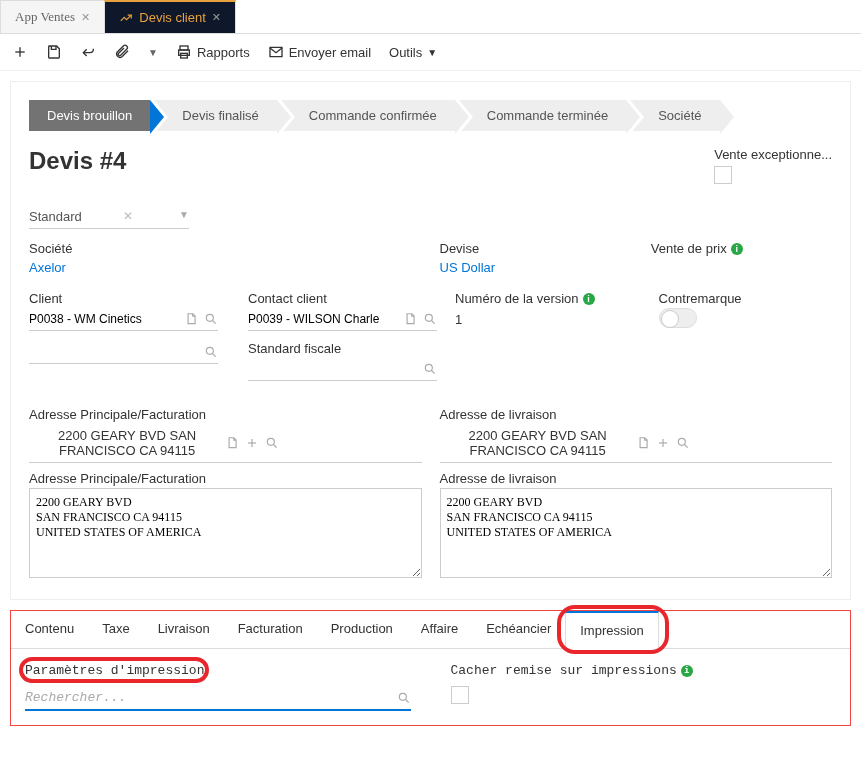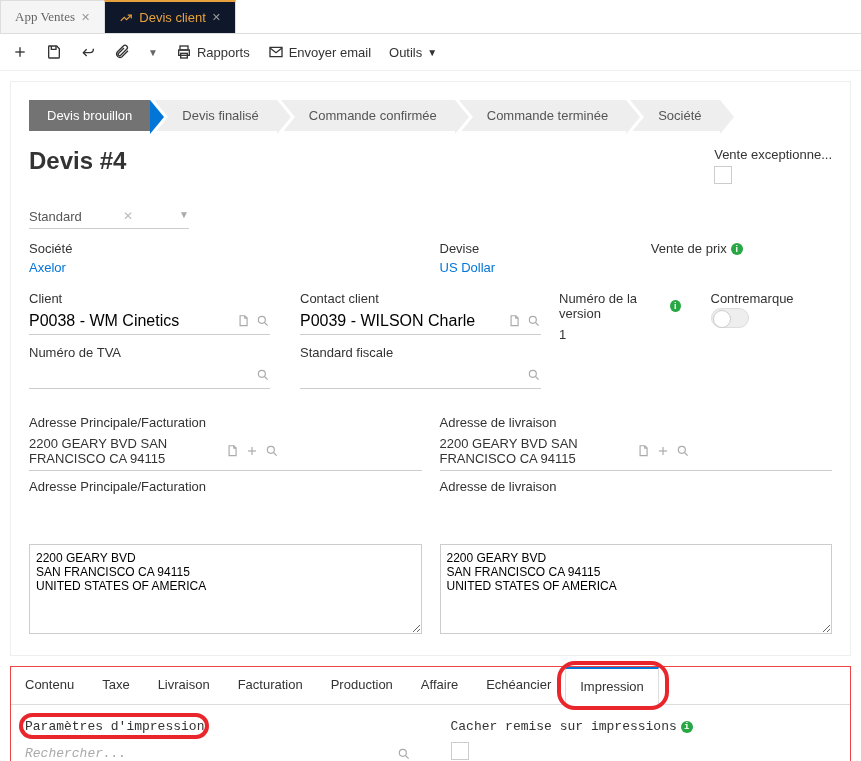--- a/index.html
+++ b/index.html
@@ -35,35 +35,35 @@
 .field-select { border-bottom: 1px solid #ccc; padding: 4px 0; display: flex; width: 160px; color: #555; gap: 40px; }
 .field-select .clear { color: #bbb; margin-left: auto; cursor: pointer; font-size: 12px; }
 .field-select .caret { color: #aaa; margin-left: 6px; cursor: pointer; font-size: 10px; }
 
 .grid2 { display: flex; gap: 18px; margin-top: 12px; }
 .col { flex: 1; }
 .field-group { margin-bottom: 10px; }
 .field-label { font-size: 13px; color: #333; margin-bottom: 2px; display: flex; align-items: center; gap: 4px; }
 .field-value { color: #0275d8; padding: 2px 0; }
 .field-input { border: none; border-bottom: 1px solid #ccc; padding: 4px 0; width: 100%; display: flex; align-items: center; position: relative; }
-.field-input input { border: none; outline: none; flex: 1; font-size: 16px; font-family: inherit; min-width: 0; }
+.field-input input { border: none; outline: none; flex: 1; font-size: 12px; font-family: inherit; min-width: 0; }
 .field-icons { display: flex; gap: 6px; color: #aaa; }
 .field-icons svg { width: 14px; height: 14px; cursor: pointer; }
 
 .row2 { display: flex; gap: 30px; }
 .row2 .field-group { flex: 1; }
 
 .info-icon { width: 12px; height: 12px; background: #28a745; border-radius: 50%; color: #fff; display: inline-flex; align-items: center; justify-content: center; font-size: 9px; font-weight: bold; }
 
 .toggle { width: 38px; height: 20px; background: #eee; border-radius: 10px; position: relative; cursor: pointer; border: 1px solid #ddd; }
 .toggle::after { content: ""; position: absolute; width: 16px; height: 16px; background: #fff; border-radius: 50%; top: 1px; left: 1px; border: 1px solid #ccc; }
 
-.addr-input { display: flex; align-items: center; border-bottom: 1px solid #ccc; padding: 4px 0; }
+.addr-input { display: flex; align-items: center; border-bottom: 1px solid #ccc; padding: 4px 0; text-align: center; }
 .addr-input span { flex: 1; }
-.textarea { width: 100%; border: 1px solid #ccc; padding: 6px; font-family: Liberation Sans, sans-serif; font-size: 12px; resize: vertical; min-height: 90px; white-space: pre; margin-top: 48px; }
+.textarea { width: 100%; border: 1px solid #ccc; padding: 6px; font-family: Liberation Serif, serif; font-size: 12px; resize: vertical; min-height: 90px; white-space: pre; }
 
 .tabs-bottom-wrap { margin: 10px; border: 1px solid #ef4444; }
 .tabs-bottom { display: flex; border-bottom: 1px solid #ddd; }
 .tab-b { padding: 10px 14px; cursor: pointer; color: #333; }
 .tab-b.active { border: 1px solid #ddd; border-bottom: 1px solid #fff; border-top: 2px solid #0275d8; margin-bottom: -1px; }
 .highlight-box { border: 4px solid #e8262b; border-radius: 18px; position: absolute; pointer-events: none; }
 .tab-b-wrap { position: relative; }
 
 .tab-content { padding: 14px; display: flex; gap: 40px; font-family: Liberation Mono, monospace; }
 .tab-col { flex: 1; }
@@ -219,21 +219,20 @@
               <svg viewBox="0 0 24 24" fill="none" stroke="currentColor" stroke-width="2">
                   <circle cx="10" cy="10" r="6"></circle>
                   <path d="M15 15l5 5"></path>
                 </svg>
             </span>
           </div>
         </div>
       </div>
       <div class="row2">
         <div class="field-group">
-          <div class="field-label">Numéro de TVA</div>
           <div class="field-input">
             <input style="">
             <span class="field-icons">
               <svg viewBox="0 0 24 24" fill="none" stroke="currentColor" stroke-width="2">
                   <circle cx="10" cy="10" r="6"></circle>
                   <path d="M15 15l5 5"></path>
                 </svg>
             </span>
           </div>
         </div>

